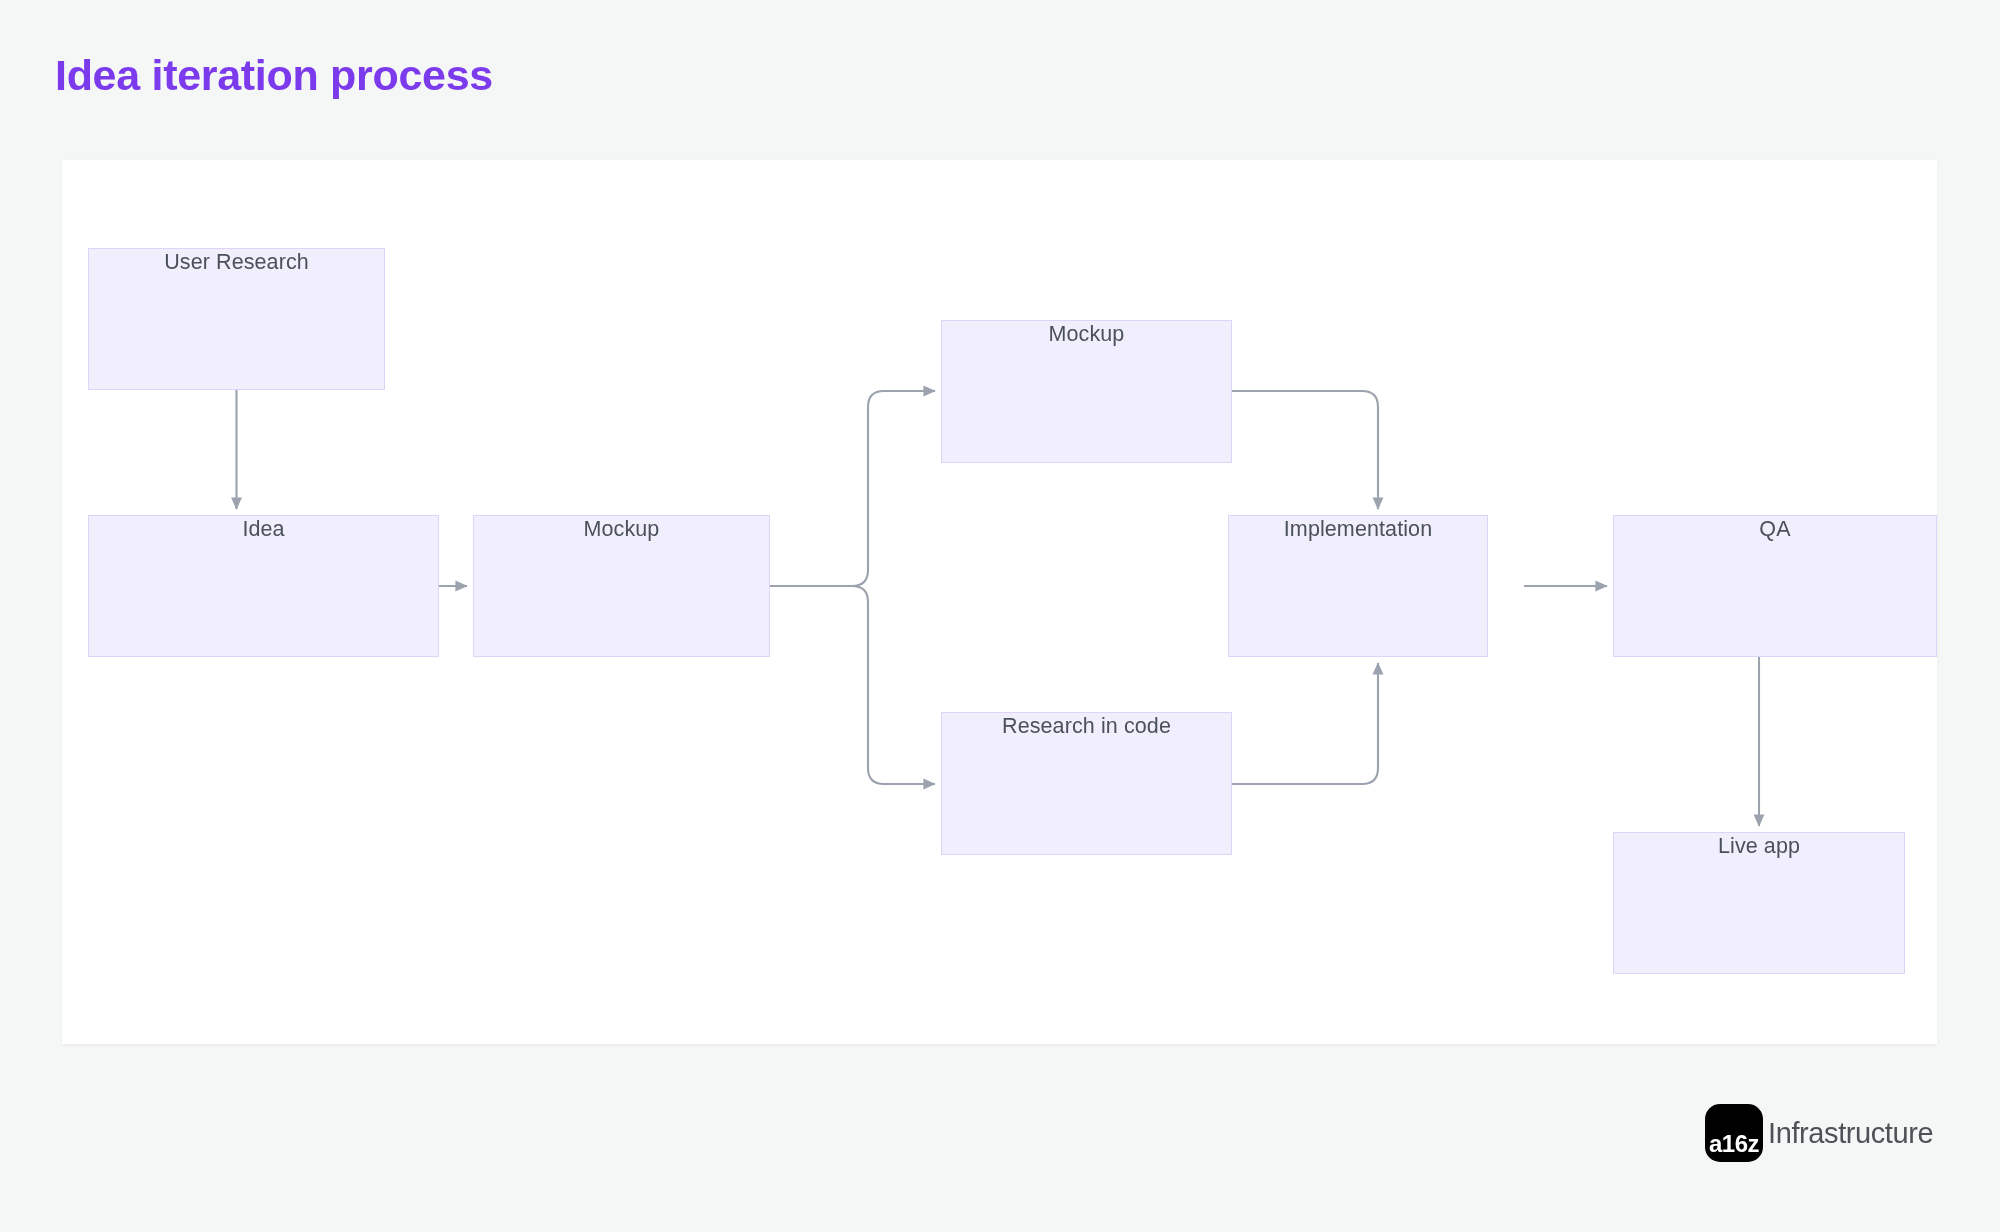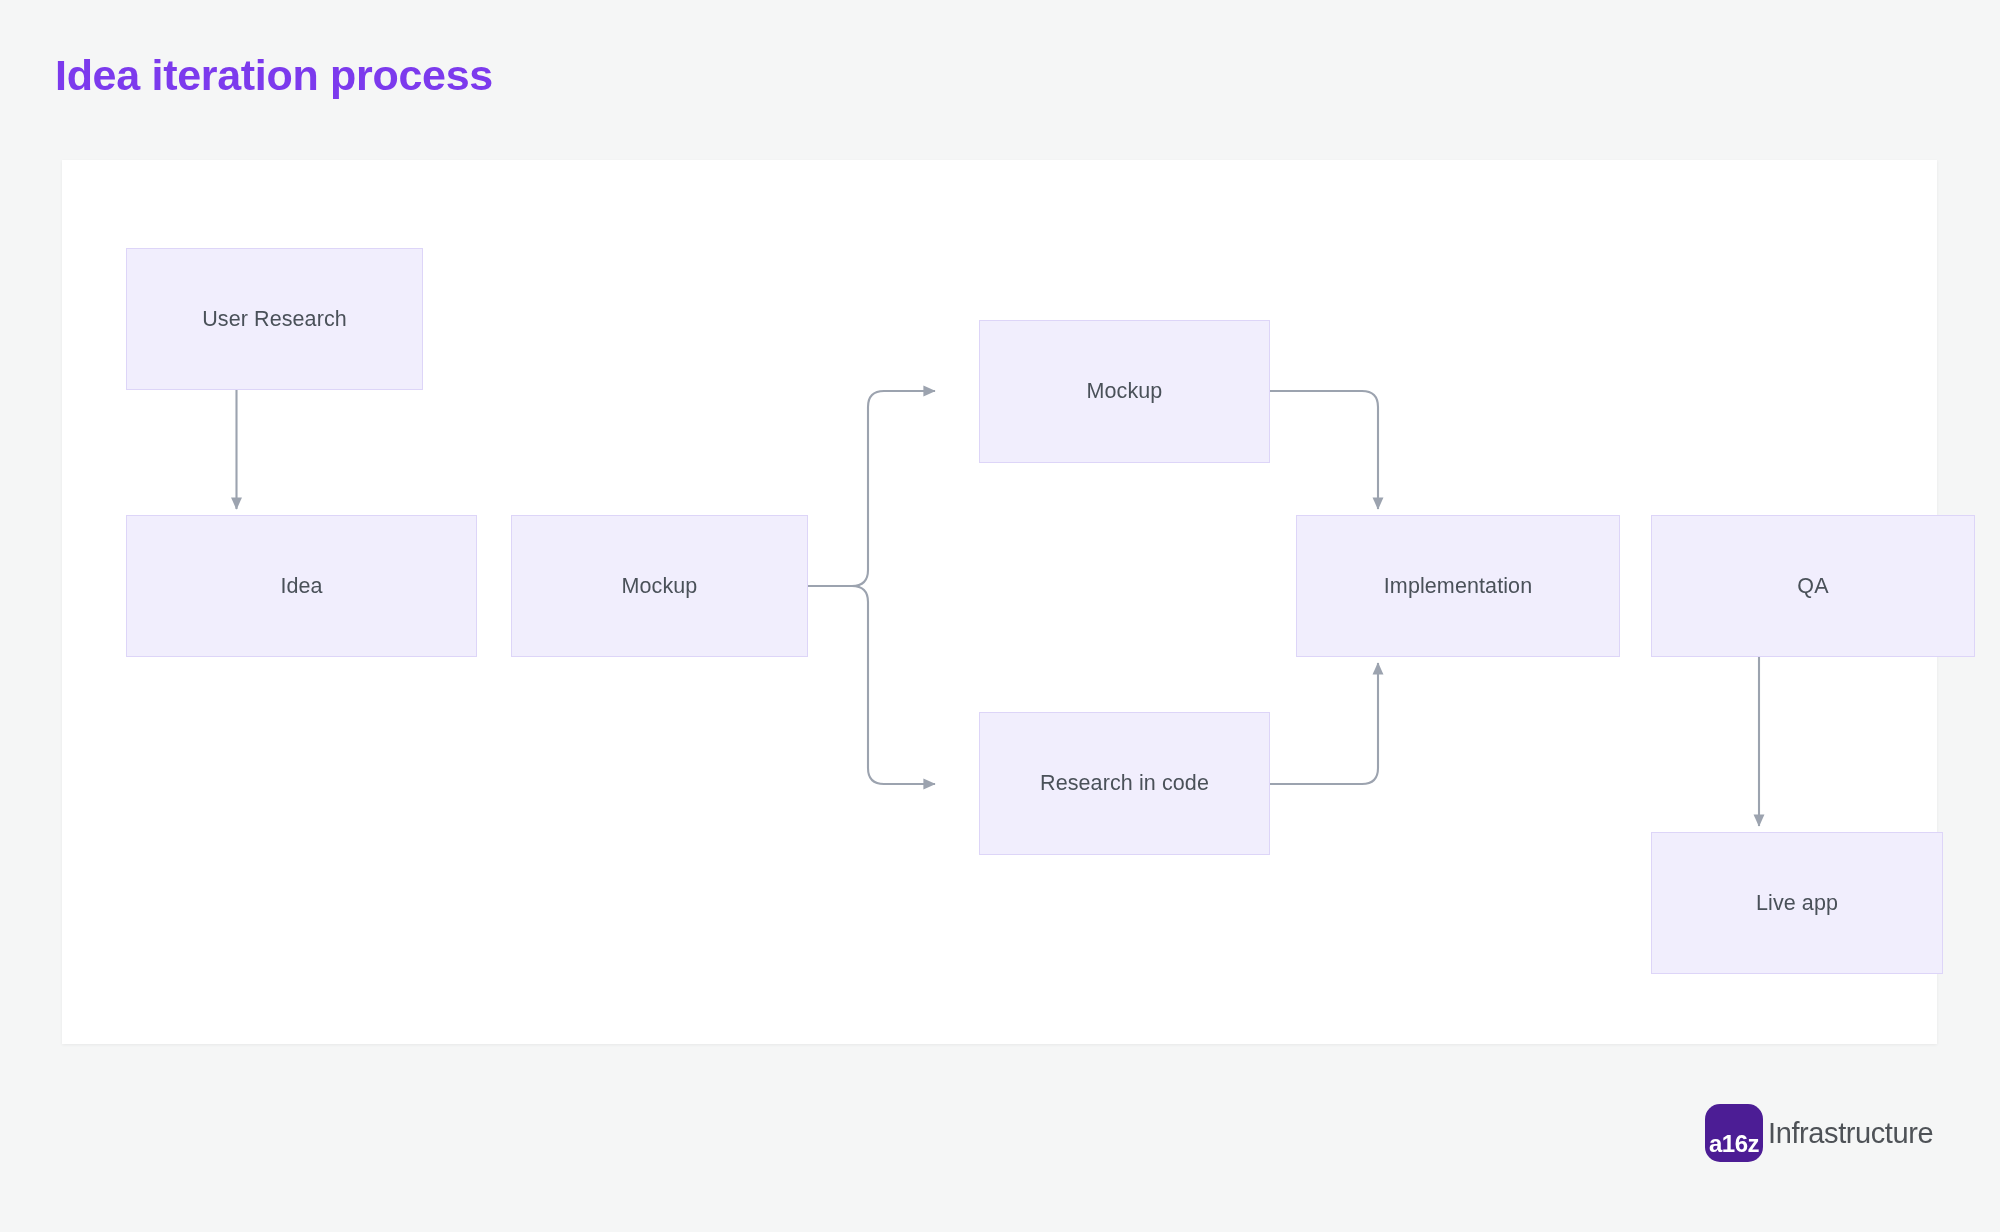--- a/index.html
+++ b/index.html
@@ -49,58 +49,56 @@
     height: 884px;
     overflow: visible;
   }
 
   
   .node {
     position: absolute;
     background: #f1eefd;
     border: 1px solid #ddd5f8;
     display: flex;
-    align-items: center;
     justify-content: center;
-    margin-left: 38px;
   }
 
   .node-label {
     font-size: 21.5px;
     color: #4a5159;
     line-height: 1.25;
     text-align: center;
     white-space: nowrap;
     letter-spacing: 0.1px;
   }
 
   
   #node-user-research   { left: 26px;   top: 88px;  width: 297px; height: 142px; }
   #node-idea            { left: 26px;   top: 355px; width: 351px; height: 142px; }
   #node-mockup-mid      { left: 411px;  top: 355px; width: 297px; height: 142px; }
   #node-mockup-top      { left: 879px;  top: 160px; width: 291px; height: 143px; }
   #node-prototype       { left: 879px;  top: 552px; width: 291px; height: 143px; }
-  #node-implementation  { left: 1196px; top: 355px; width: 324px; height: 142px; }
+  #node-implementation  { left: 1166px; top: 355px; width: 260px; height: 142px; }
   #node-qa              { left: 1551px; top: 355px; width: 324px; height: 142px; }
   #node-live-app        { left: 1551px; top: 672px; width: 292px; height: 142px; }
 
   
   #footer-logo {
     position: absolute;
     left: 1705px;
     top: 1104px;
     display: flex;
     align-items: center;
     height: 58px;
   }
 
   #logo-mark {
     width: 58px;
     height: 58px;
-    background: #4c1d95;
+    background: #000000;
     border-radius: 15px;
     display: flex;
     align-items: flex-end;
     justify-content: center;
     padding-bottom: 6px;
   }
 
   #logo-mark-text {
     color: #ffffff;
     font-size: 24px;

